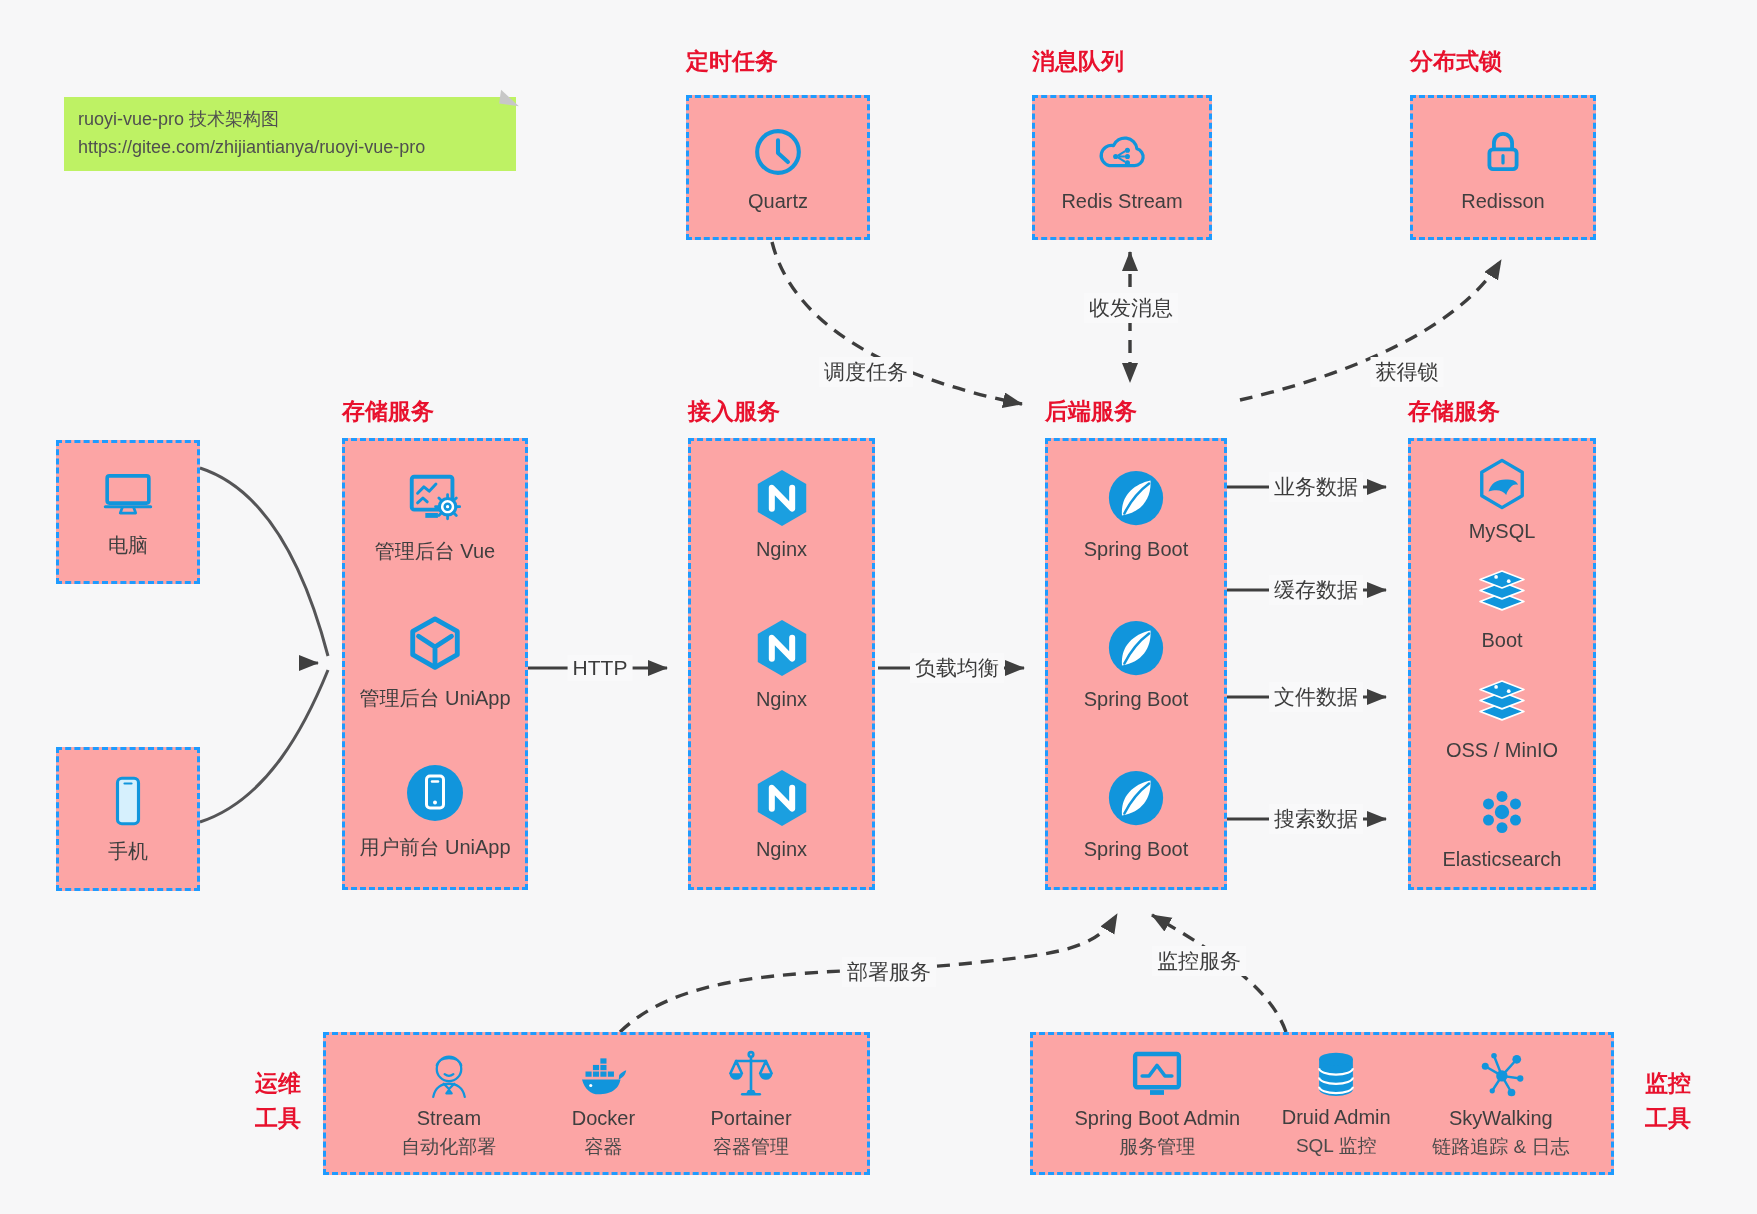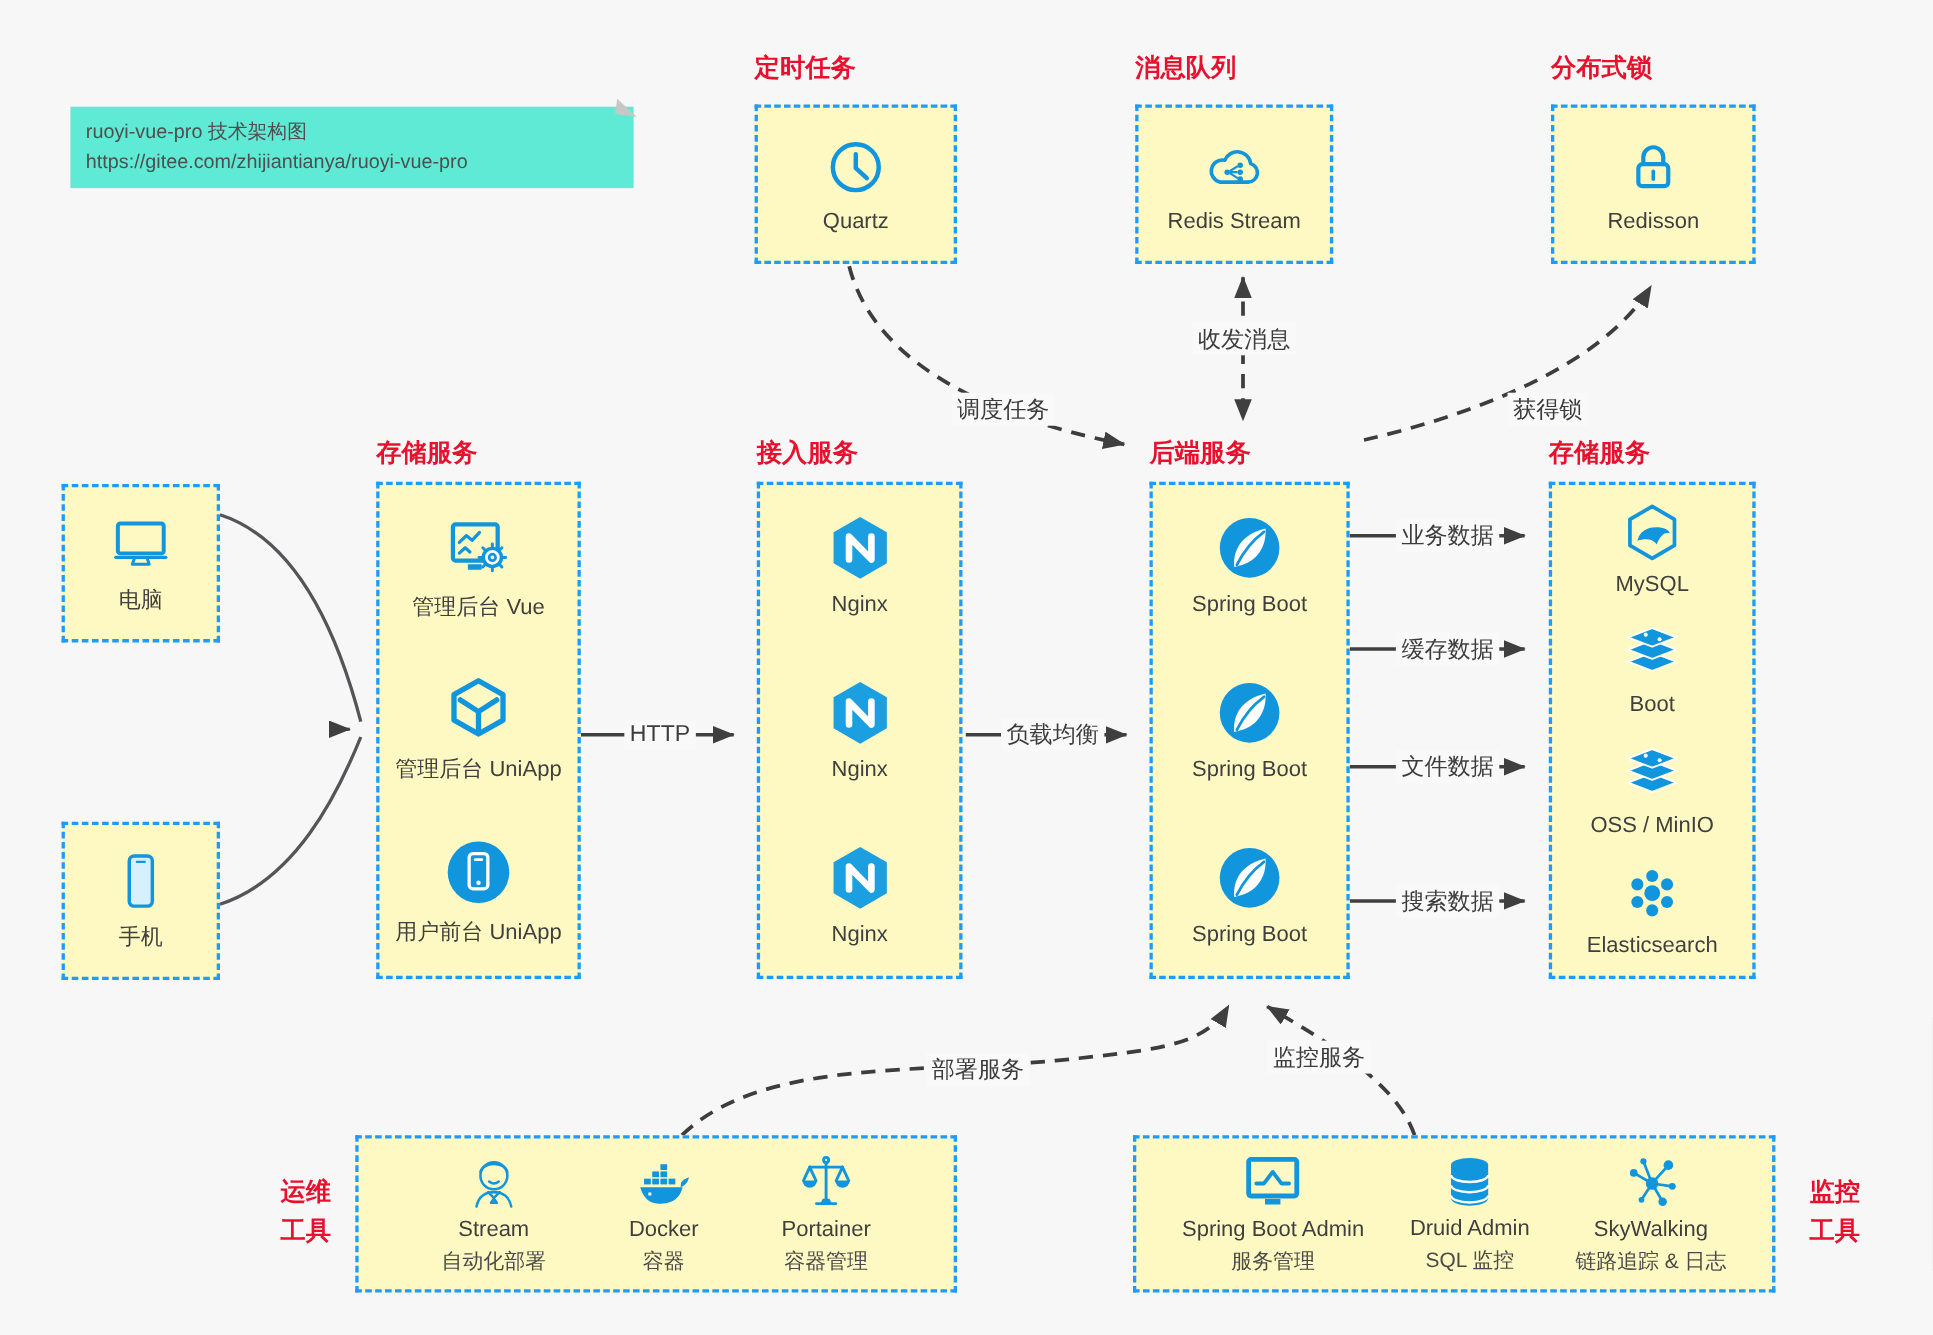--- a/index.html
+++ b/index.html
@@ -1,33 +1,33 @@
 <!DOCTYPE html>
 <html><head>
 <meta charset="utf-8">
 <style>
   html,body{margin:0;padding:0;background:#e9e9eb;font-family:"Liberation Sans","DejaVu Sans",sans-serif;}
   .canvas{position:relative;width:1757px;height:1214px;background:#f7f7f8;overflow:hidden;}
   svg.edges{position:absolute;left:0;top:0;width:1757px;height:1214px;}
   .hiddefs{position:absolute;width:0;height:0;overflow:hidden;}
 
-  .box{position:absolute;background:#fef9c3;border:3px dashed #1e9bff;box-sizing:border-box;
+  .box{position:absolute;background:#fca5a5;border:3px dashed #1e9bff;box-sizing:border-box;
        display:flex;flex-direction:column;align-items:center;justify-content:space-between;}
   .node{display:flex;flex-direction:column;align-items:center;}
   .node .ic{display:block;line-height:0;}
   .node .lbl{font-size:20px;color:#3f3f3f;margin-top:9px;white-space:nowrap;text-align:center;}
   .node .sub{font-size:19px;color:#4a4a4a;margin-top:4px;white-space:nowrap;}
 
   .gtitle{position:absolute;font-size:23px;font-weight:bold;color:#e8112d;white-space:nowrap;}
   .sidetitle{position:absolute;font-size:23px;font-weight:bold;color:#e8112d;text-align:center;line-height:1.5;}
 
   .chip{position:absolute;transform:translate(-50%,-50%);background:#f9f9fa;color:#3c3c3c;
         font-size:21px;padding:1px 5px;white-space:nowrap;}
 
-  .note{position:absolute;left:64px;top:97px;width:512px;height:74px;background:#5eead4;
+  .note{position:absolute;left:64px;top:97px;width:452px;height:74px;background:#bef264;
         color:#4f4f4f;font-size:18px;line-height:1.55;padding:9px 0 0 14px;box-sizing:border-box;}
   .note .fold{position:absolute;top:-6px;right:-4px;width:0;height:0;
         border-left:20px solid #c7c7c7;border-top:14px solid transparent;transform:rotate(8deg);}
 
   .rowbox{flex-direction:row;align-items:center;justify-content:space-evenly;}
 </style>
 </head>
 <body>
 
 <svg class="hiddefs" aria-hidden="true">
@@ -399,21 +399,21 @@
       <span class="ic"><svg width="56" height="56">
             <use href="#i-skywalking"></use>
           </svg></span>
       <div class="lbl" style="margin-top:4px;">SkyWalking</div>
       <div class="sub">链路追踪 &amp; 日志</div>
     </div>
   </div>
 
   <div class="chip" style="left:600px;top:668px;">HTTP</div>
   <div class="chip" style="left:957px;top:668px;">负载均衡</div>
-  <div class="chip" style="left:866px;top:372px;margin-left:46px;">调度任务</div>
+  <div class="chip" style="left:866px;top:372px;">调度任务</div>
   <div class="chip" style="left:1131px;top:308px;">收发消息</div>
   <div class="chip" style="left:1407px;top:372px;">获得锁</div>
   <div class="chip" style="left:1316px;top:487px;">业务数据</div>
   <div class="chip" style="left:1316px;top:590px;">缓存数据</div>
   <div class="chip" style="left:1316px;top:697px;">文件数据</div>
   <div class="chip" style="left:1316px;top:819px;">搜索数据</div>
   <div class="chip" style="left:889px;top:972px;">部署服务</div>
   <div class="chip" style="left:1199px;top:961px;">监控服务</div>
 
 </div>

